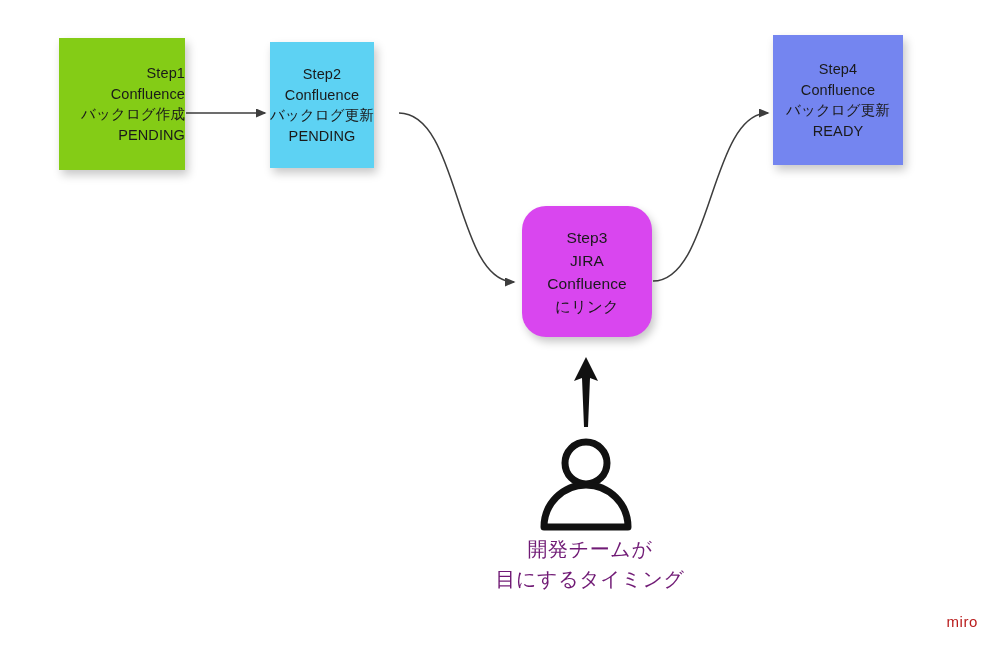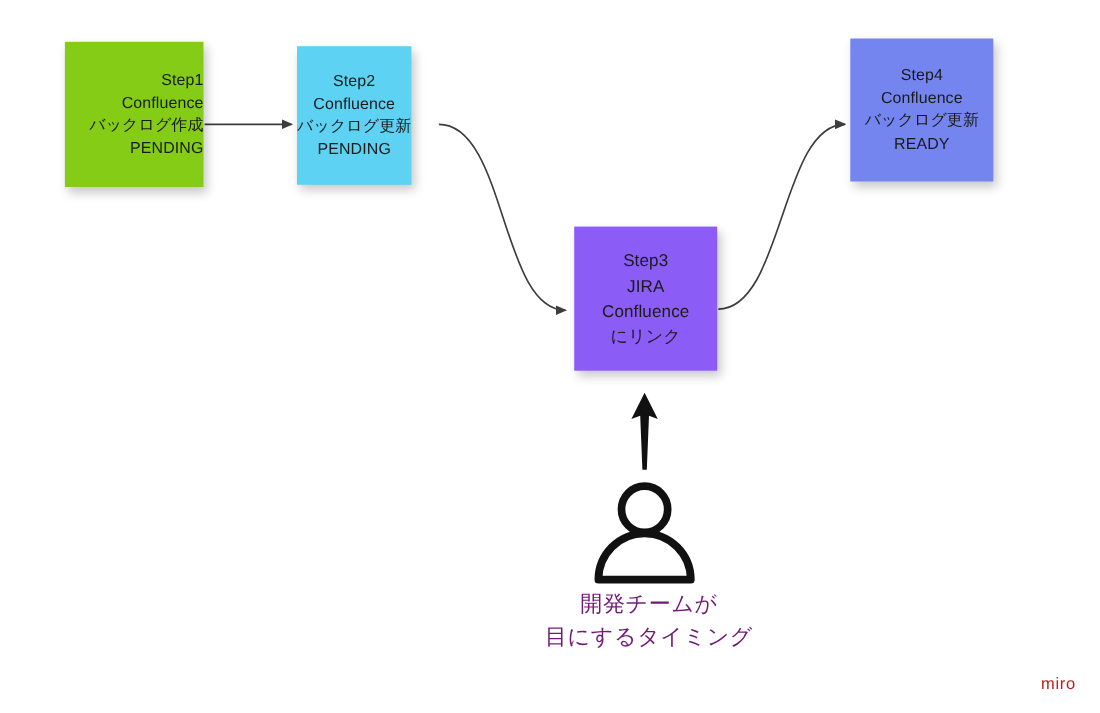--- a/index.html
+++ b/index.html
@@ -124,21 +124,21 @@
     <span class="line">PENDING</span>
   </div>
 
   <div class="sticky" id="note-step2" style="background: rgb(93, 210, 243);">
     <span class="line">Step2</span>
     <span class="line">Confluence</span>
     <span class="line">バックログ更新</span>
     <span class="line">PENDING</span>
   </div>
 
-  <div class="sticky" id="note-step3" style="background: #8b5cf6;">
+  <div class="sticky" id="note-step3" style="background: #d946ef; border-radius: 24px;">
     <span class="line">Step3</span>
     <span class="line">JIRA</span>
     <span class="line">Confluence</span>
     <span class="line">にリンク</span>
   </div>
 
   <div class="sticky" id="note-step4" style="background: rgb(116, 133, 240);">
     <span class="line">Step4</span>
     <span class="line">Confluence</span>
     <span class="line">バックログ更新</span>

